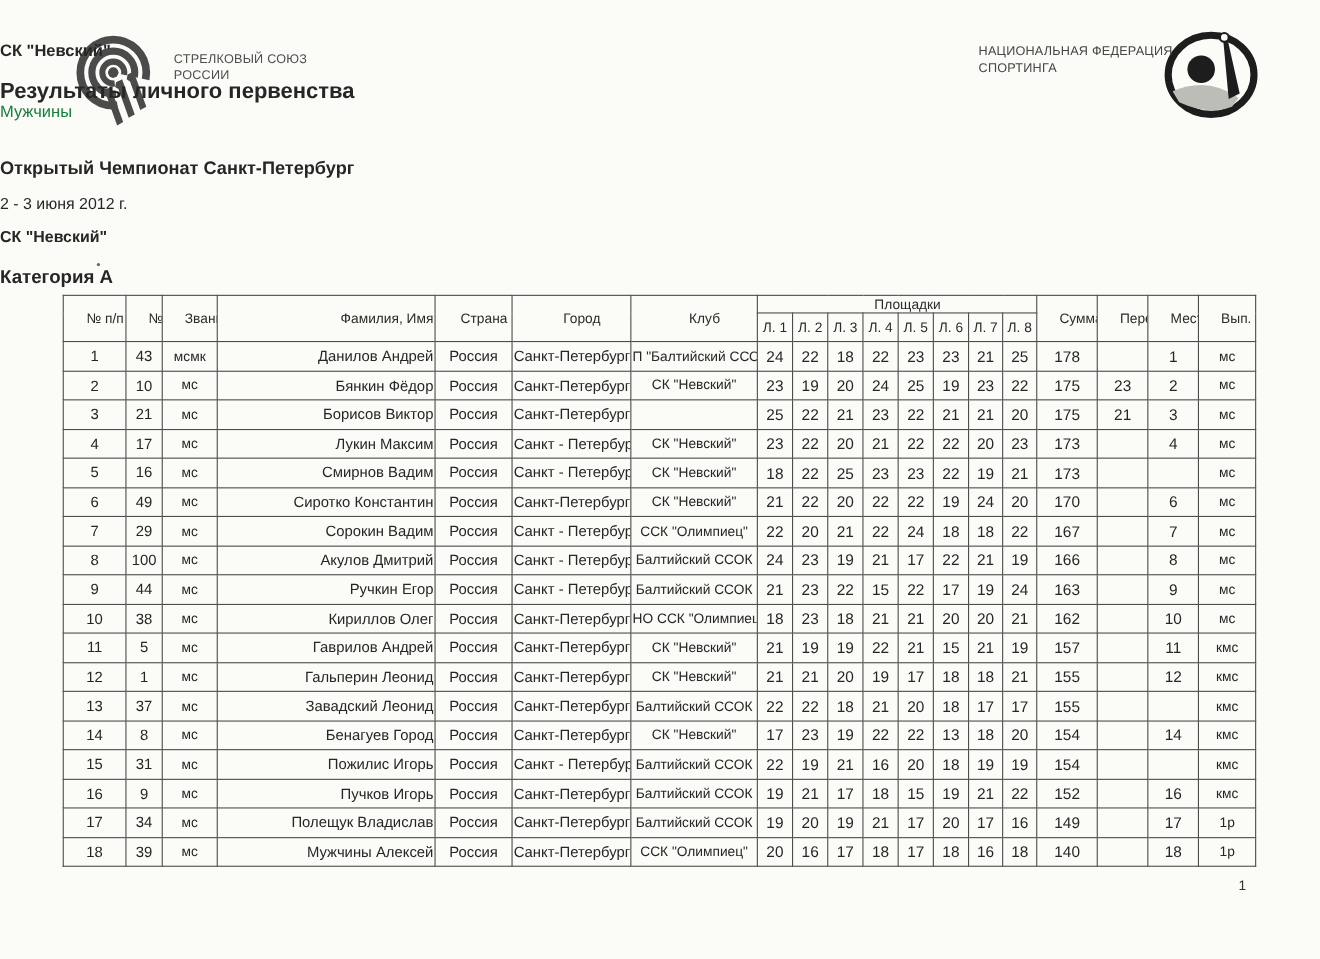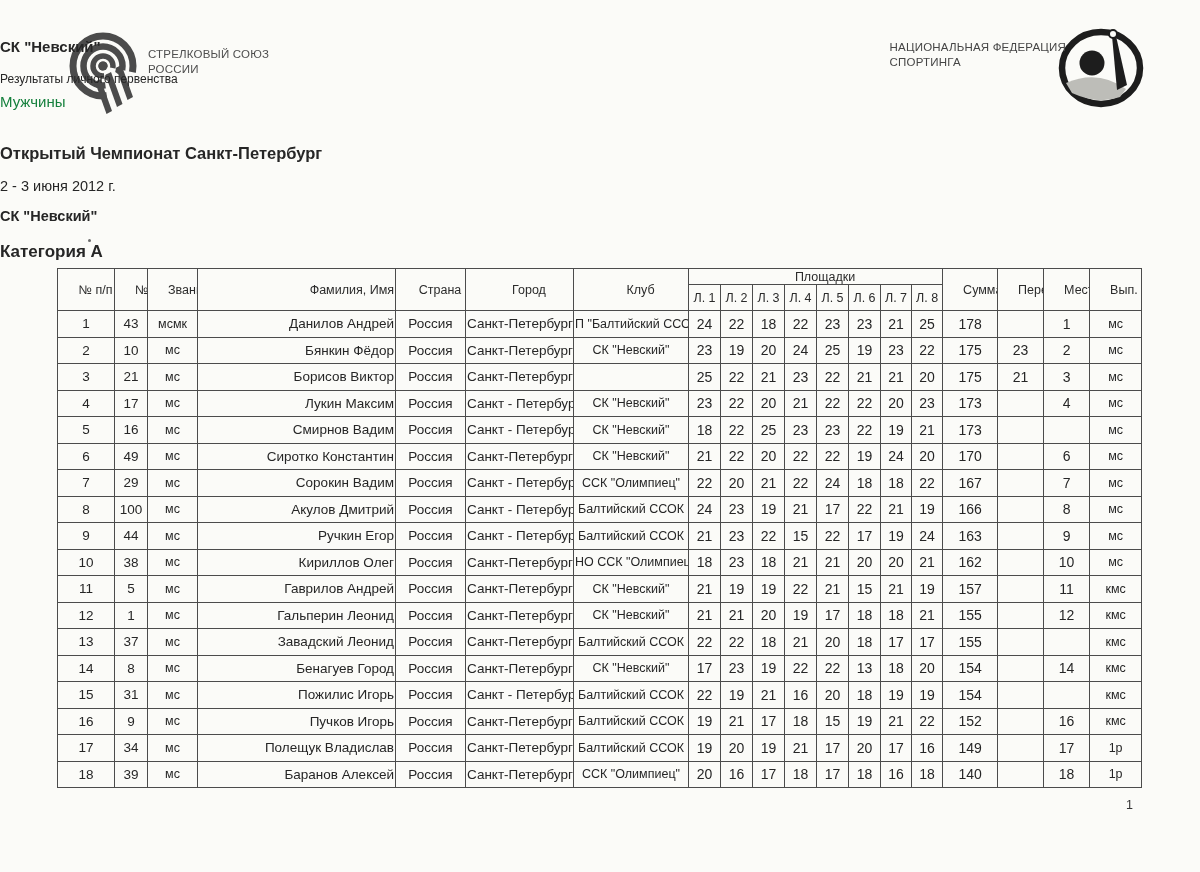--- a/index.html
+++ b/index.html
@@ -6,28 +6,28 @@
   html,body { margin:0; padding:0; }
   body {
     width:1200px; height:872px;
     background:#fbfbf8;
     font-family:"Liberation Sans", sans-serif;
     color:#262626;
     position:relative;
     overflow:hidden;
   }
   .org-text { position:absolute; font-size:11.5px; line-height:1.28; color:#4e4e4e; letter-spacing:.2px; }
-  .org-left  { left:148px; top:47px; text-align:left; }
+  .org-left  { left:158px; top:47px; text-align:left; }
   .org-right { right:134px; top:40px; color:#454545; }
 
   .logo { position:absolute; }
   .logo-left  { left:64px; top:30px; }
   .logo-right { left:1056px; top:27px; }
   .h-club    { position:absolute; left:0; right:0; top:38px;  font-size:15px; font-weight:bold; }
-  .h-title   { position:absolute; left:0; right:0; top:72px;  font-size:12px; font-weight:normal; }
+  .h-title   { position:absolute; left:0; right:0; top:72px;  font-size:20px; font-weight:bold; }
   .h-gender  { position:absolute; left:0; right:0; top:93px; font-size:15px; color:#15803d; }
   .h-event   { position:absolute; left:0; right:0; top:144px; font-size:16.5px; font-weight:bold; }
   .h-dates   { position:absolute; left:0; right:0; top:178px; font-size:14.5px; font-weight:normal; }
   .h-venue   { position:absolute; left:0; right:0; top:208px; font-size:14.5px; font-weight:bold; }
   .h-category{ position:absolute; left:0; right:0; top:242px; font-size:17px; font-weight:bold; }
 
   .artifact-dot { position:absolute; left:88px; top:239px; width:3px; height:3px; background:#6a6a6a; border-radius:50%; }
 
   table.results {
     position:absolute; left:57px; top:268px;
@@ -518,21 +518,21 @@
         <td class="score-cell">16</td>
         <td class="total-cell">149</td>
         <td class="shootoff-cell"></td>
         <td class="place-cell">17</td>
         <td class="norm-cell">1р</td>
       </tr>
       <tr>
         <td>18</td>
         <td>39</td>
         <td class="rank-cell">мс</td>
-        <td class="name-cell">Баранов Алексей</td>
+        <td class="name-cell">Мужчины Алексей</td>
         <td>Россия</td>
         <td class="city-cell">Санкт-Петербург</td>
         <td class="club-cell">ССК "Олимпиец"</td>
         <td class="score-cell">20</td>
         <td class="score-cell">16</td>
         <td class="score-cell">17</td>
         <td class="score-cell">18</td>
         <td class="score-cell">17</td>
         <td class="score-cell">18</td>
         <td class="score-cell">16</td>

